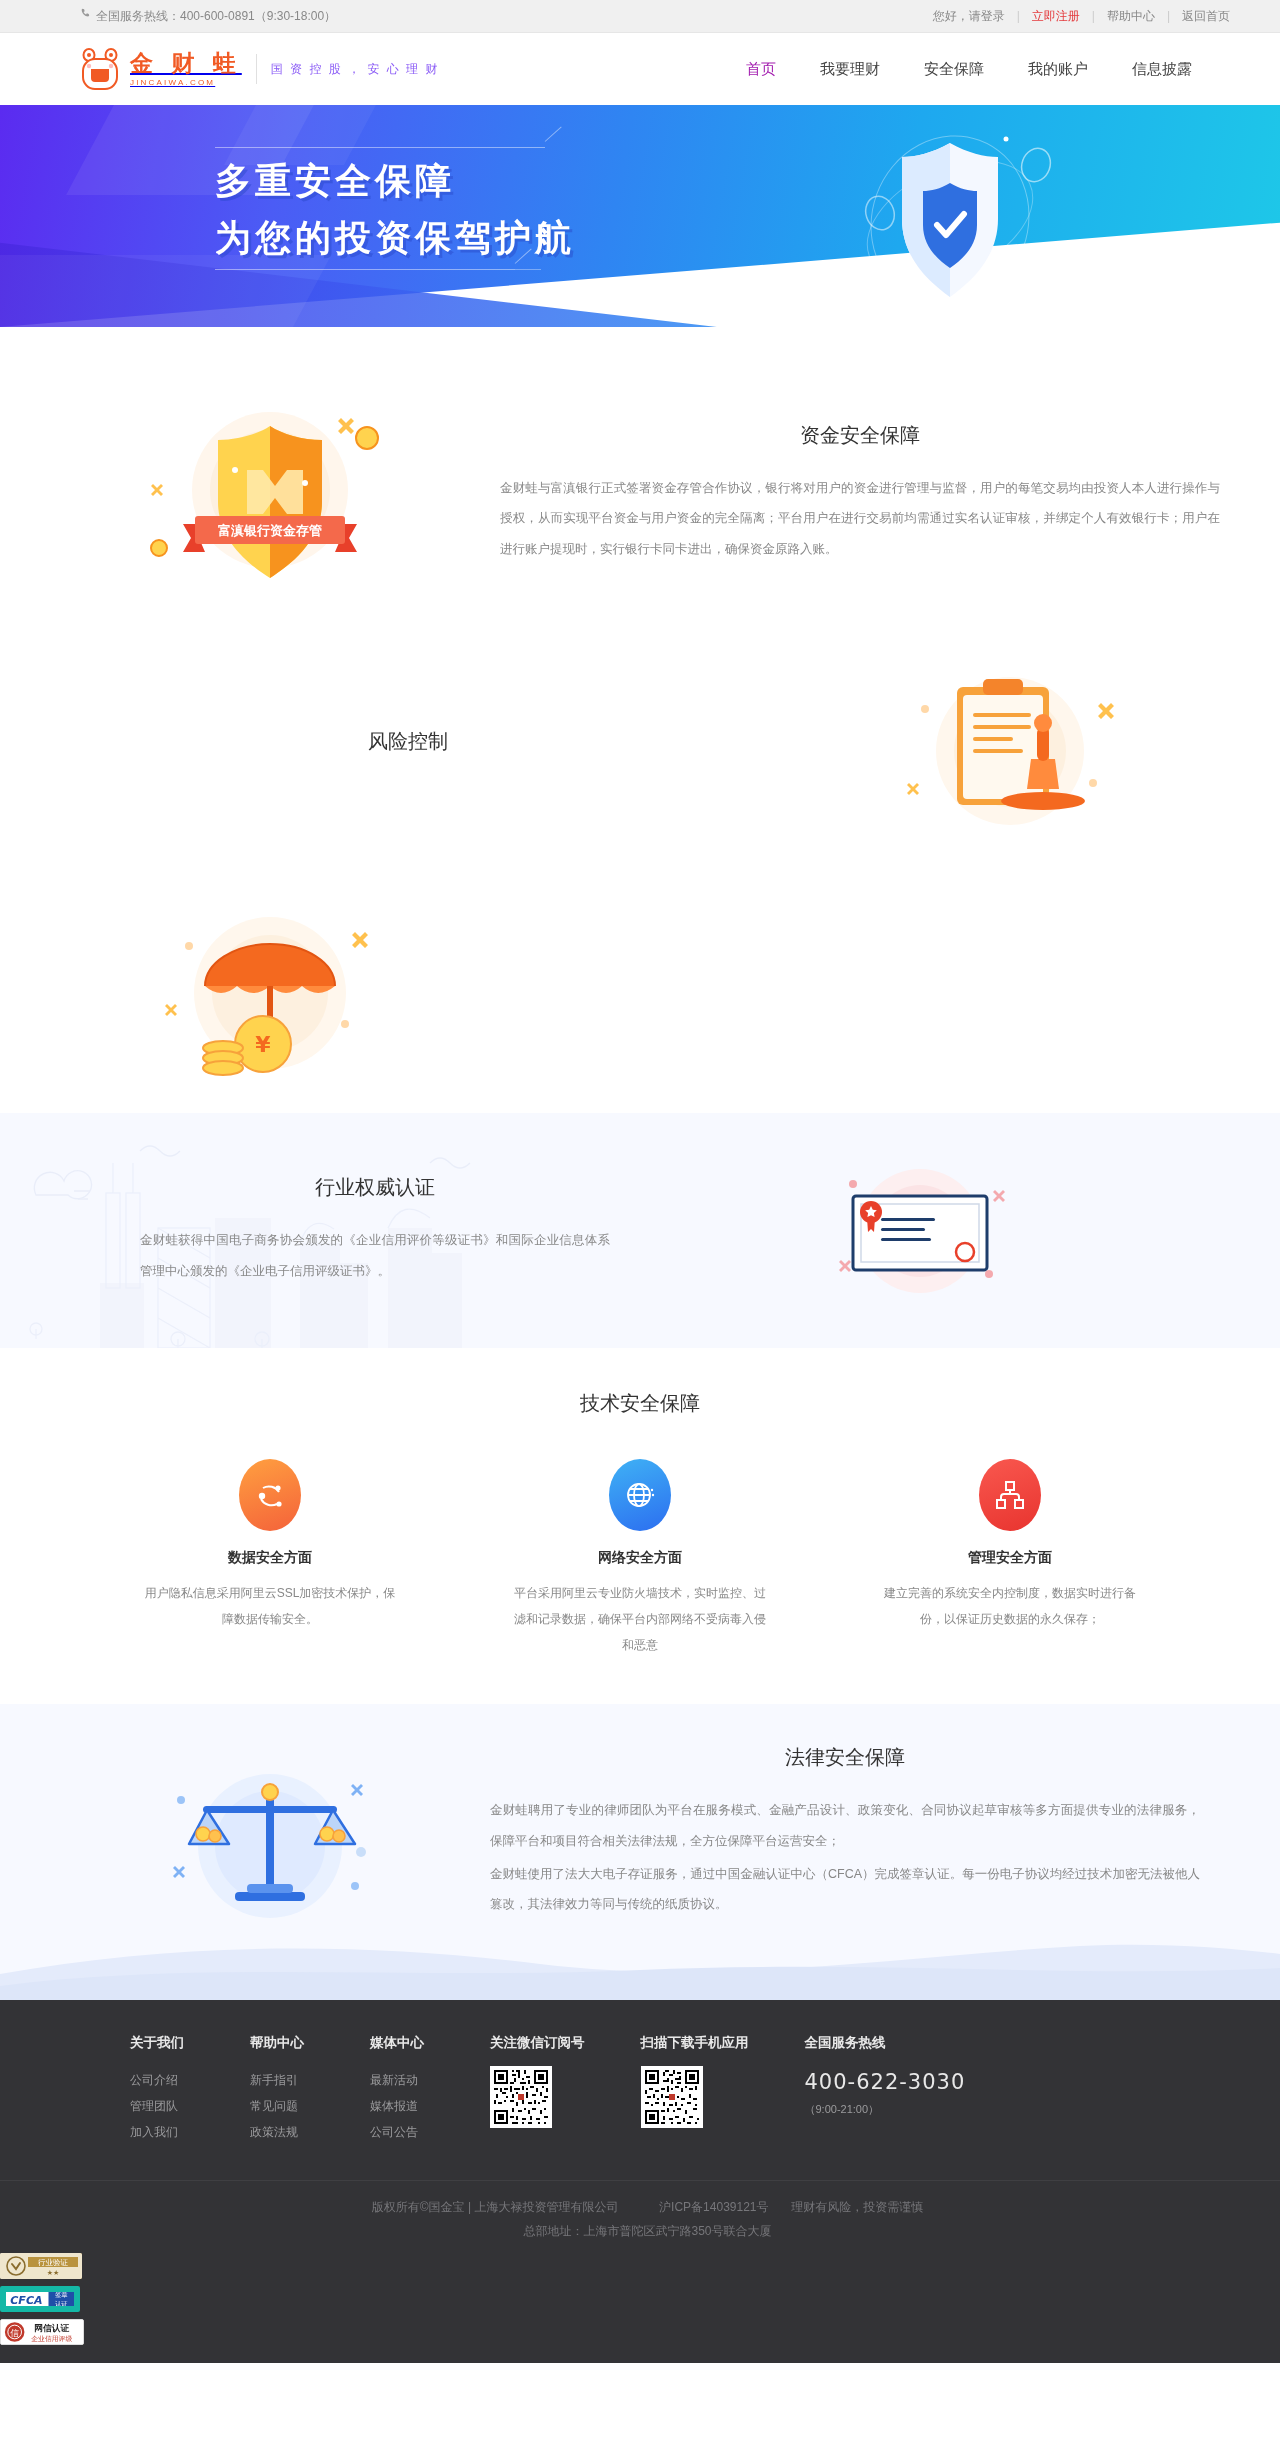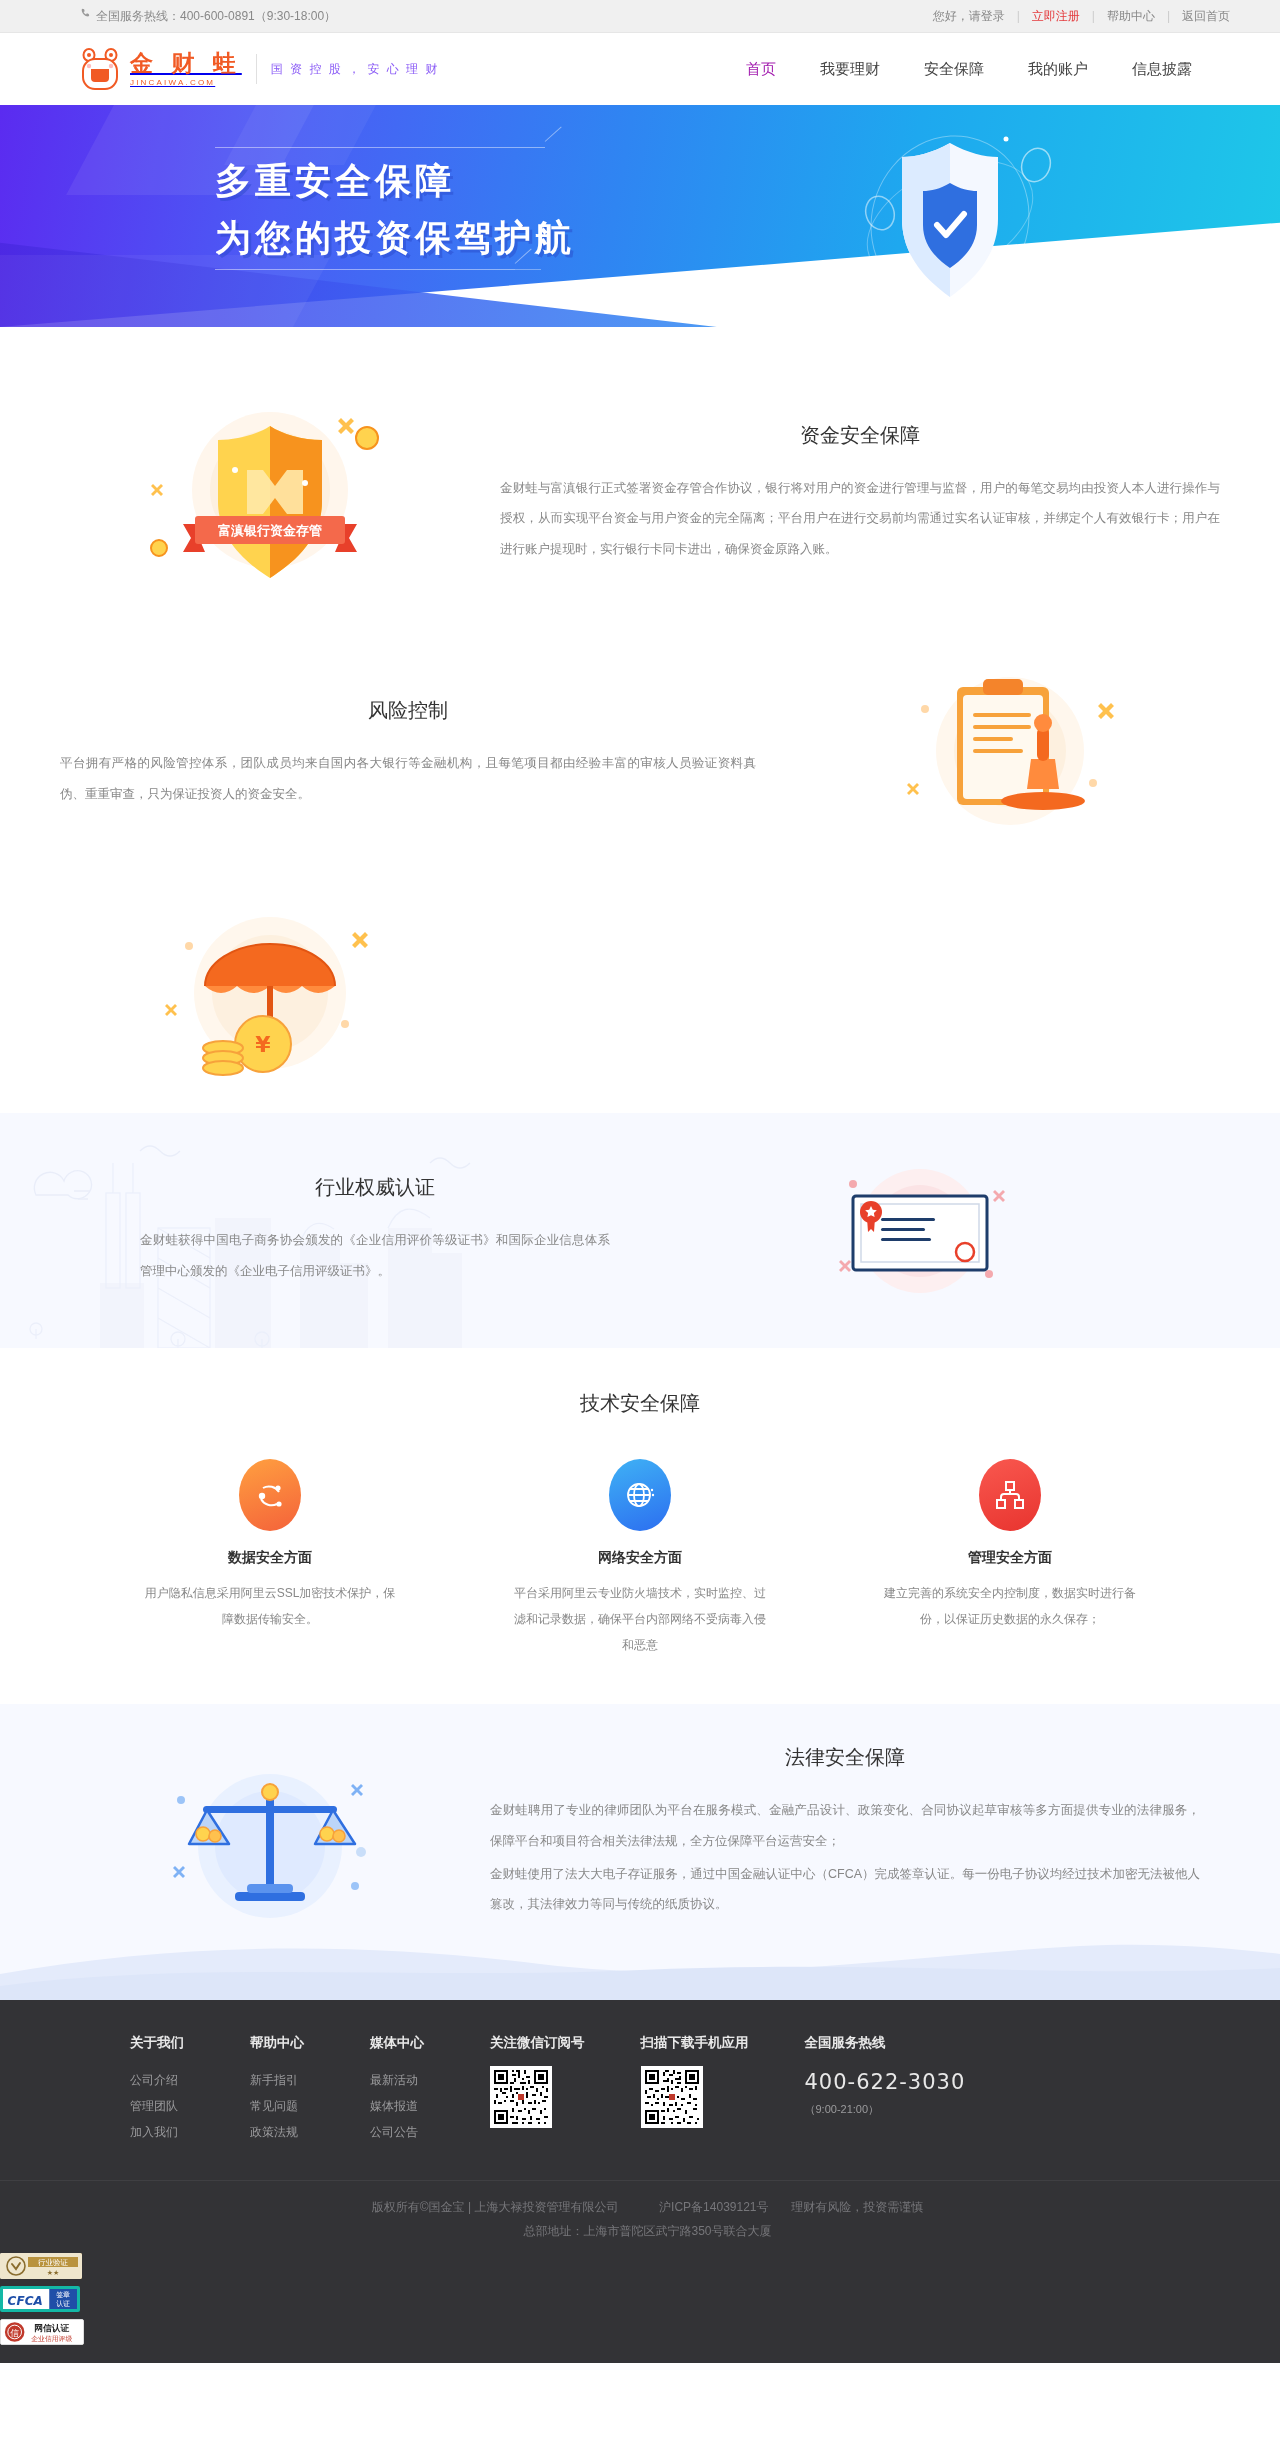--- a/index.html
+++ b/index.html
@@ -104,21 +104,21 @@
   .qr svg{display:block;}
   .telcol h5{font-size:13.5px;color:#e8e8e8;font-weight:bold;margin-bottom:18px;}
   .tel-num{font-size:21px;color:#e8e8e8;letter-spacing:1px;font-family:"DejaVu Sans",sans-serif;}
   .tel-time{font-size:11px;color:#9b9b9d;margin-top:8px;}
   .f-bottom{margin-top:34px;border-top:1px solid #3f3f42;padding:14px 0 18px;text-align:center;}
   .f-bottom .line{font-size:12px;color:#76767a;line-height:2;margin-left:15px;}
   .f-bottom .line .gap{display:inline-block;width:34px;}
   .badges{display:flex;justify-content:center;gap:7px;margin-top:10px;flex-direction:column;}
   .badge{height:26px;border-radius:2px;display:flex;align-items:center;overflow:hidden;}
   .bd1{background:linear-gradient(90deg,#f2ead4,#d9b96a);width:82px;}
-  .bd2{background:#fff;width:80px;border:3px solid #14b8a6;}
+  .bd2{background:#fff;width:80px;border:6px solid #14b8a6;}
   .bd3{background:#fff;width:84px;border:1px solid #ddd;}
   .badge svg{display:block;}
 </style>
 </head>
 <body>
 
 <div class="topbar">
   <div class="inner">
     <div class="hotline">
       <span class="phone-ico">
@@ -226,21 +226,20 @@
   </div>
   <div class="copy">
     <h2 class="sec-title">资金安全保障</h2>
     <p class="sec-p">金财蛙与富滇银行正式签署资金存管合作协议，银行将对用户的资金进行管理与监督，用户的每笔交易均由投资人本人进行操作与授权，从而实现平台资金与用户资金的完全隔离；平台用户在进行交易前均需通过实名认证审核，并绑定个人有效银行卡；用户在进行账户提现时，实行银行卡同卡进出，确保资金原路入账。</p>
   </div>
 </section>
 
 <section class="feature f2 rev">
   <div class="copy">
     <h2 class="sec-title">风险控制</h2>
-    <p class="sec-p">平台拥有严格的风险管控体系，团队成员均来自国内各大银行等金融机构，且每笔项目都由经验丰富的审核人员验证资料真伪、重重审查，只为保证投资人的资金安全。</p>
   </div>
   <div class="art">
     <svg width="250" height="180" viewBox="0 0 250 180">
       <circle cx="125" cy="88" r="74" fill="#fff7ed"></circle>
       <circle cx="125" cy="88" r="56" fill="#fdf0df"></circle>
       <rect x="72" y="24" width="92" height="118" rx="6" fill="#f7a23b"></rect>
       <rect x="78" y="32" width="80" height="104" rx="4" fill="#fff9ef"></rect>
       <rect x="98" y="16" width="40" height="16" rx="5" fill="#f4842b"></rect>
       <g fill="#f7a23b">
         <rect x="88" y="50" width="58" height="4" rx="2"></rect>

